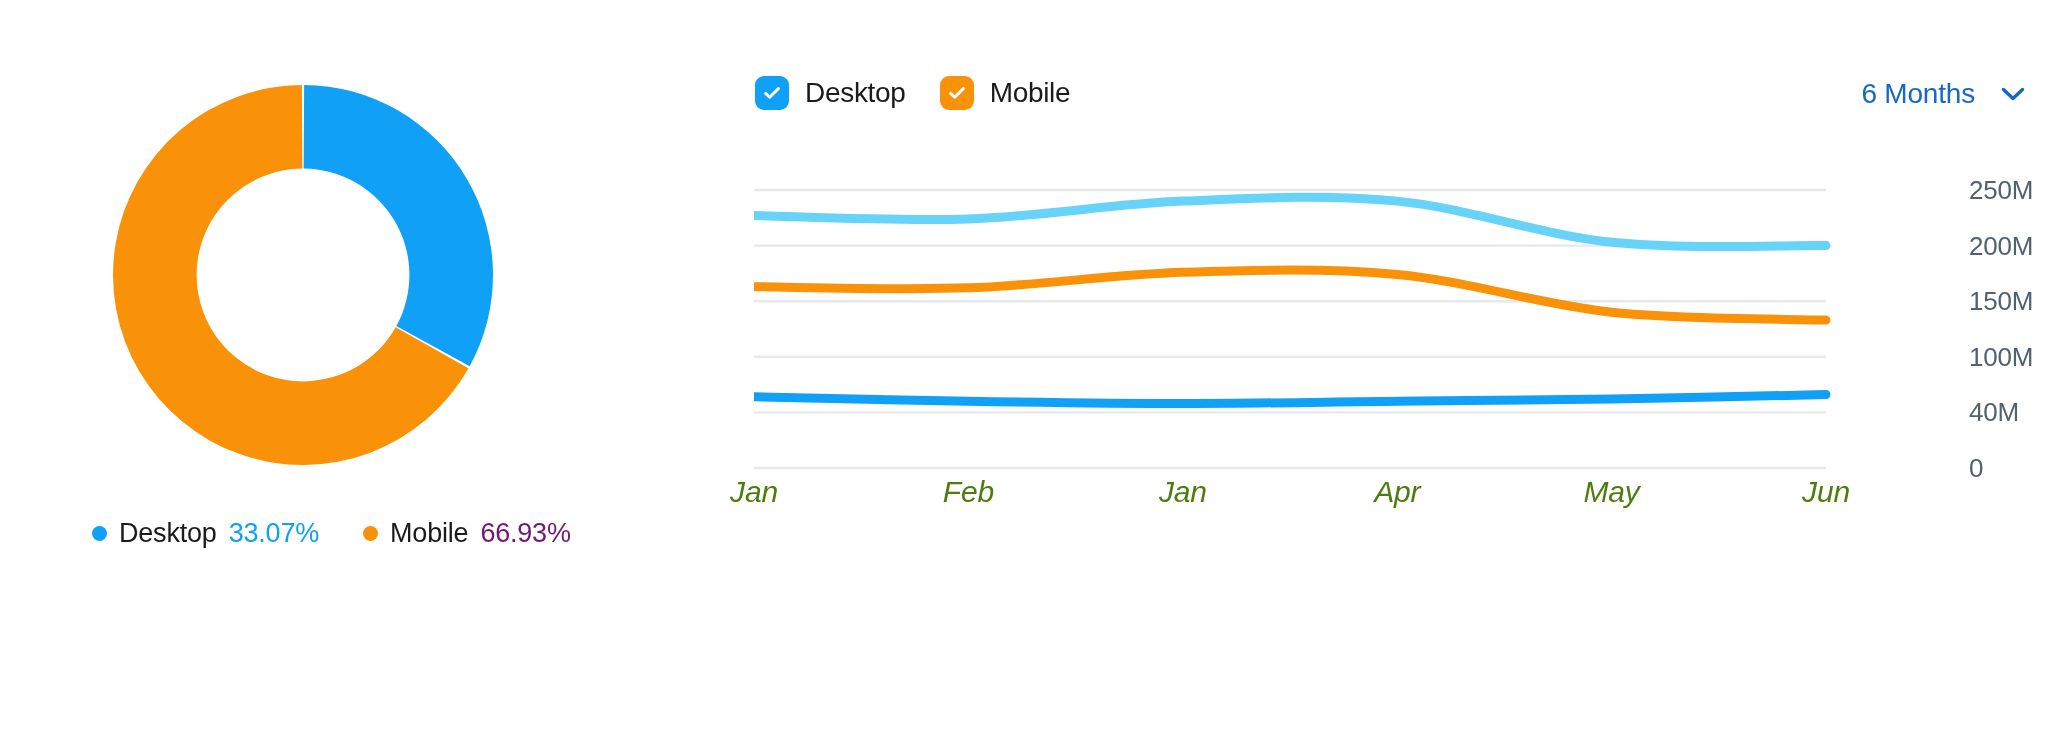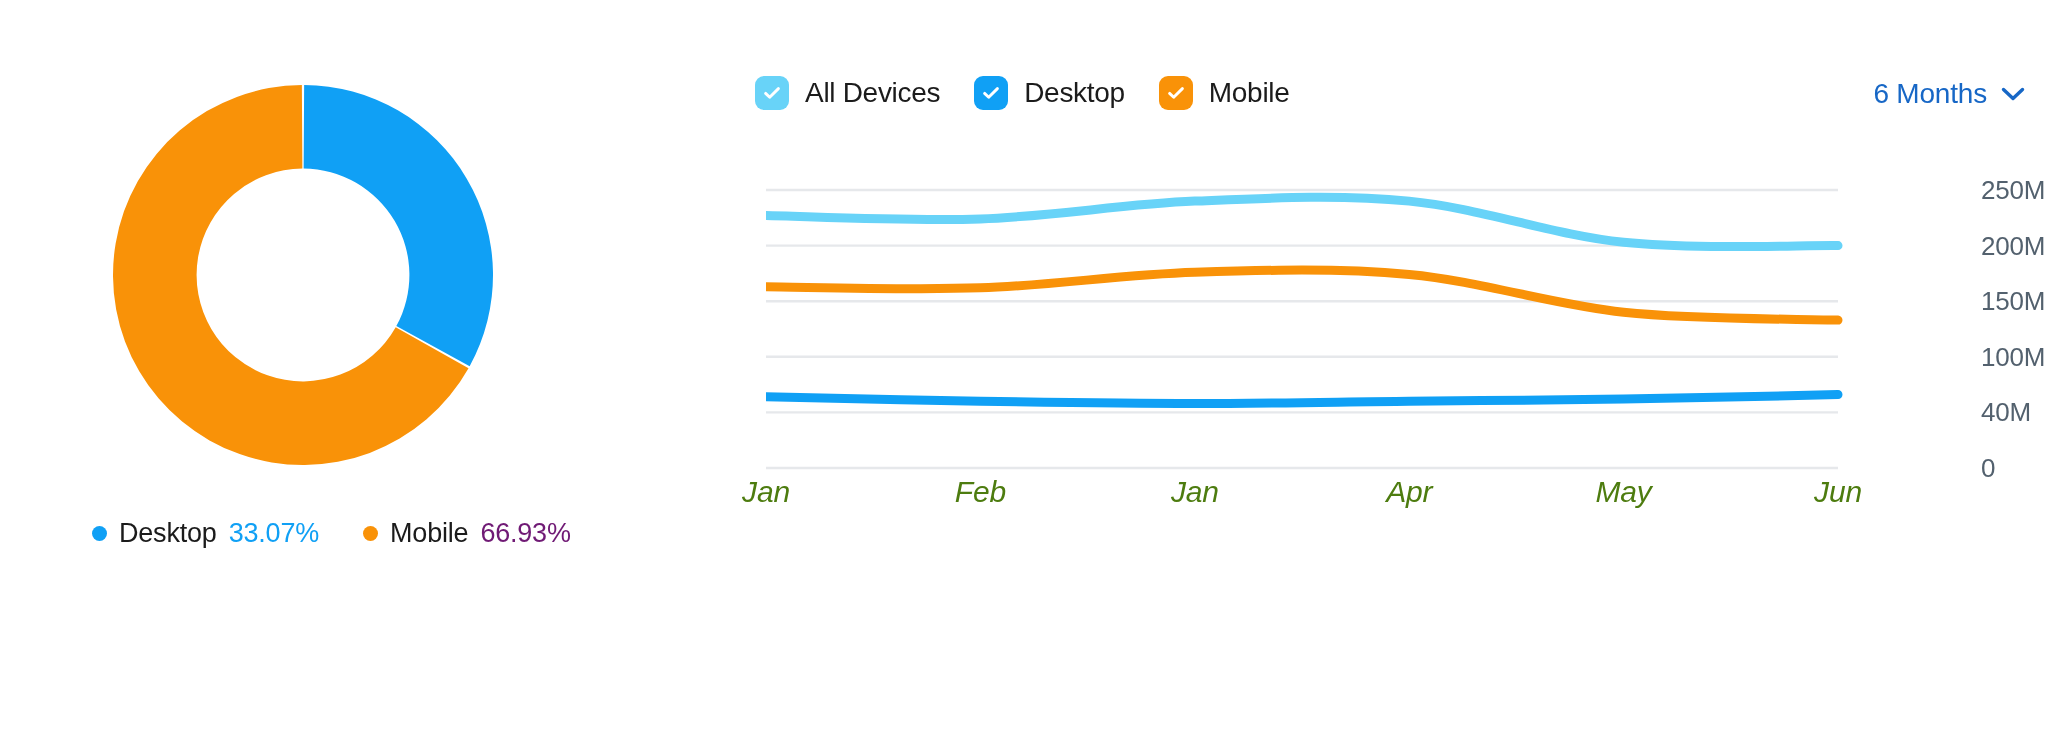--- a/index.html
+++ b/index.html
@@ -119,36 +119,36 @@
     color: #1b1b1b;
     letter-spacing: -0.3px;
   }
 
   #range-selector {
     position: absolute;
     right: 0;
     top: 2px;
     display: flex;
     align-items: center;
-    gap: 14px;
+    gap: 26px;
     cursor: pointer;
     white-space: nowrap;
     margin-left: 24px;
   }
   #range-label {
     font-size: 28px;
     color: #1767c6;
     letter-spacing: -0.2px;
   }
   #range-chevron { display: block; }
 
   
   #plot {
     position: absolute;
-    left: 66px;
+    left: 54px;
     top: 150px;
     width: 1270px;
     height: 520px;
   }
   #plot-svg { display: block; }
 
   .y-tick-label {
     position: absolute;
     left: 1215px;
     font-size: 26px;
@@ -197,28 +197,20 @@
       </div>
     </div>
   </section>
 
   <section id="line-panel">
 
     <div id="chart-toolbar">
 
       <div id="filter-group">
 
-        <div class="filter-item">
-          <span class="checkbox" style="background:#68d3f8">
-            <svg width="20" height="20" viewBox="0 0 20 20" aria-hidden="true">
-              <path d="M3.6 10.4 L7.7 14.3 L16.4 5.6" fill="none" stroke="#ffffff" stroke-width="2.9" stroke-linecap="round" stroke-linejoin="round"></path>
-            </svg>
-          </span>
-          <span class="filter-label">All Devices</span>
-        </div>
 
         <div class="filter-item">
           <span class="checkbox" style="background:#10a0f5">
             <svg width="20" height="20" viewBox="0 0 20 20" aria-hidden="true">
               <path d="M3.6 10.4 L7.7 14.3 L16.4 5.6" fill="none" stroke="#ffffff" stroke-width="2.9" stroke-linecap="round" stroke-linejoin="round"></path>
             </svg>
           </span>
           <span class="filter-label">Desktop</span>
         </div>
 

